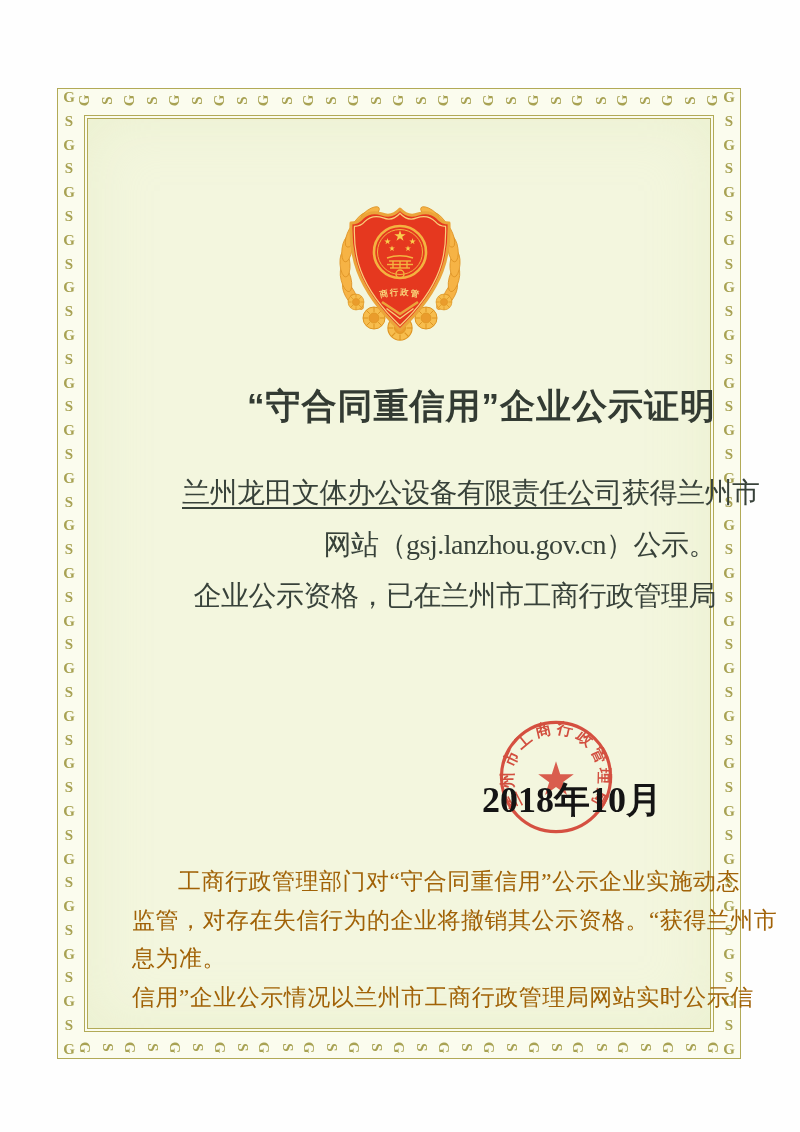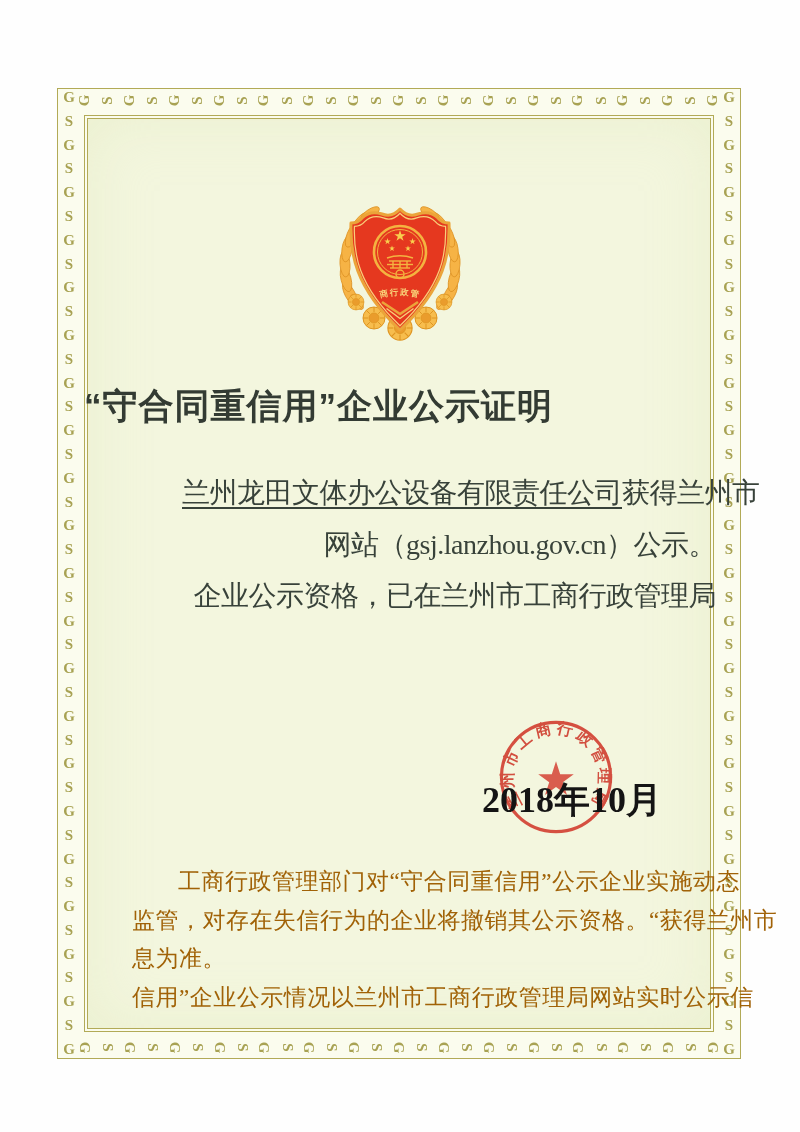--- a/index.html
+++ b/index.html
@@ -34,21 +34,21 @@
     position:absolute; left:2px; top:2px; right:2px; bottom:2px;
     border:1.5px solid #b2aa57; background:#f3f6de;
     box-shadow: inset 0 0 60px rgba(220,230,180,.35);
   }
 
   
   .emblem { position:absolute; left:330px; top:196px; width:140px; height:148px; }
 
   .cert-title {
     position:absolute; left:84px; top:383px; width:632px;
-    text-align:left; font-family:"Liberation Sans", sans-serif;
+    text-align:right; font-family:"Liberation Sans", sans-serif;
     font-weight:700; font-size:35px; letter-spacing:1px; color:#333b33;
   }
 
   .cert-body {
     position:absolute; left:130px; top:467px; width:586px;
     font-size:28px; color:#38423a; letter-spacing:-0.5px;
   }
   .cert-body .line { height:51.5px; line-height:51.5px; white-space:nowrap;text-align:right; }
   .cert-body .indent { padding-left:52px; }
   .company {

